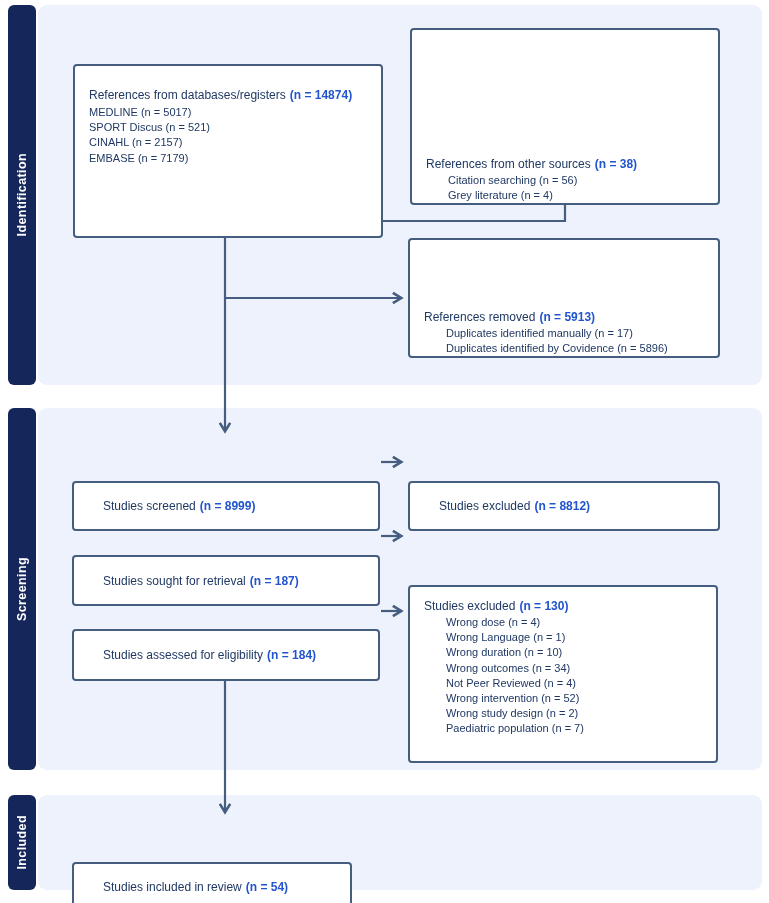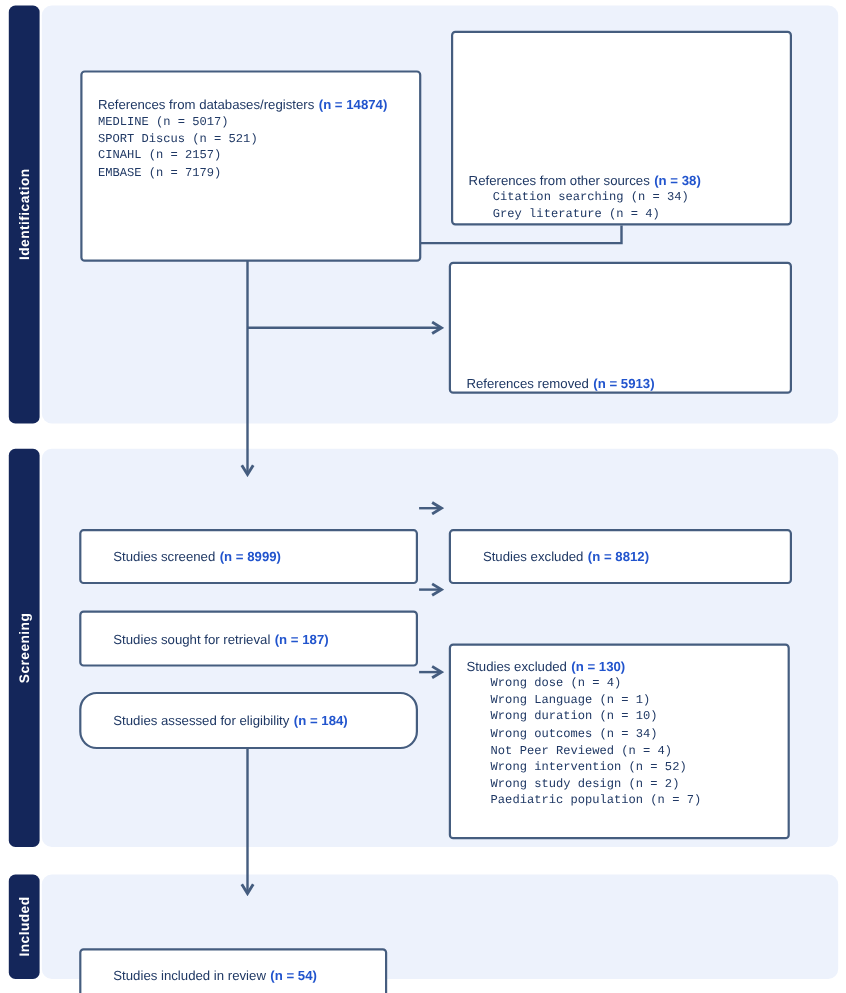--- a/index.html
+++ b/index.html
@@ -20,34 +20,34 @@
   #tab-screening      { top:408px; height:362px; }
   #tab-included       { top:795px; height:95px; }
   .side-label { writing-mode:vertical-rl; transform:rotate(180deg); color:#ffffff;
                 font-weight:bold; font-size:12.5px; letter-spacing:0.4px; white-space:nowrap; }
 
   
   .box { position:absolute; background:#ffffff; border:2px solid #455d7f; border-radius:4px;
          color:#1f3864; }
   .box .title { font-size:12px; }
   .box .n { font-weight:bold; color:#2154cd; margin-left:4px; font-size:12px; }
-  .sub-line { font-size:11px; line-height:15.2px; color:#1f3864;font-family:Liberation Mono, monospace; }
+  .sub-line { font-size:11px; line-height:15.2px; color:#1f3864; }
   .list-flush  { margin-top:3px; }
   .list-indent { margin-top:2px; padding-left:22px; }
   .vcenter { display:flex; flex-direction:column; justify-content:flex-end; padding-left:14px; padding-right:10px; }
   .hline { display:flex; align-items:center; padding-left:29px; padding-right:8px;margin-top:44px; }
 
   #box-databases   { left:73px;  top:28px;  width:310px; height:174px; padding:22px 10px 0 14px;margin-top:36px; }
   #box-other       { left:410px; top:28px;  width:310px; height:177px; }
   #box-removed     { left:408px; top:238px; width:312px; height:120px; }
   #box-screened    { left:72px;  top:437px; width:308px; height:50px; }
   #box-excluded1   { left:408px; top:437px; width:312px; height:50px; }
   #box-sought      { left:72px;  top:511px; width:308px; height:51px; }
   #box-notretrieved{ left:408px; top:511px; width:312px; height:51px; }
-  #box-assessed    { left:72px;  top:585px; width:308px; height:52px;border-radius:16px; }
+  #box-assessed    { left:72px;  top:585px; width:308px; height:52px; }
   #box-excluded2   { left:408px; top:585px; width:310px; height:178px; padding:12px 10px 0 14px; }
   #box-included    { left:72px;  top:818px; width:280px; height:50px; }
 
   #connectors { position:absolute; left:0; top:0; pointer-events:none; }
 </style>
 </head>
 <body>
 
 <div id="canvas">
 
@@ -94,29 +94,33 @@
         <div class="sub-line">CINAHL (n = 2157)</div>
         <div class="sub-line">EMBASE (n = 7179)</div>
       </div>
   </div>
 
   <div class="box vcenter" id="box-other">
     <div class="title">
       <span>References from other sources</span><span class="n">(n = 38)</span>
     </div>
     <div class="list-indent">
-        <div class="sub-line">Citation searching (n = 34)</div>
+        <div class="sub-line">Citation searching (n = 56)</div>
         <div class="sub-line">Grey literature (n = 4)</div>
       </div>
   </div>
 
   <div class="box vcenter" id="box-removed">
     <div class="title">
       <span>References removed</span><span class="n">(n = 5913)</span>
     </div>
+    <div class="list-indent">
+        <div class="sub-line">Duplicates identified manually (n = 17)</div>
+        <div class="sub-line">Duplicates identified by Covidence (n = 5896)</div>
+      </div>
   </div>
 
   <div class="box hline" id="box-screened">
     <div class="title">
       <span>Studies screened</span><span class="n">(n = 8999)</span>
     </div>
   </div>
 
   <div class="box hline" id="box-excluded1">
     <div class="title">

